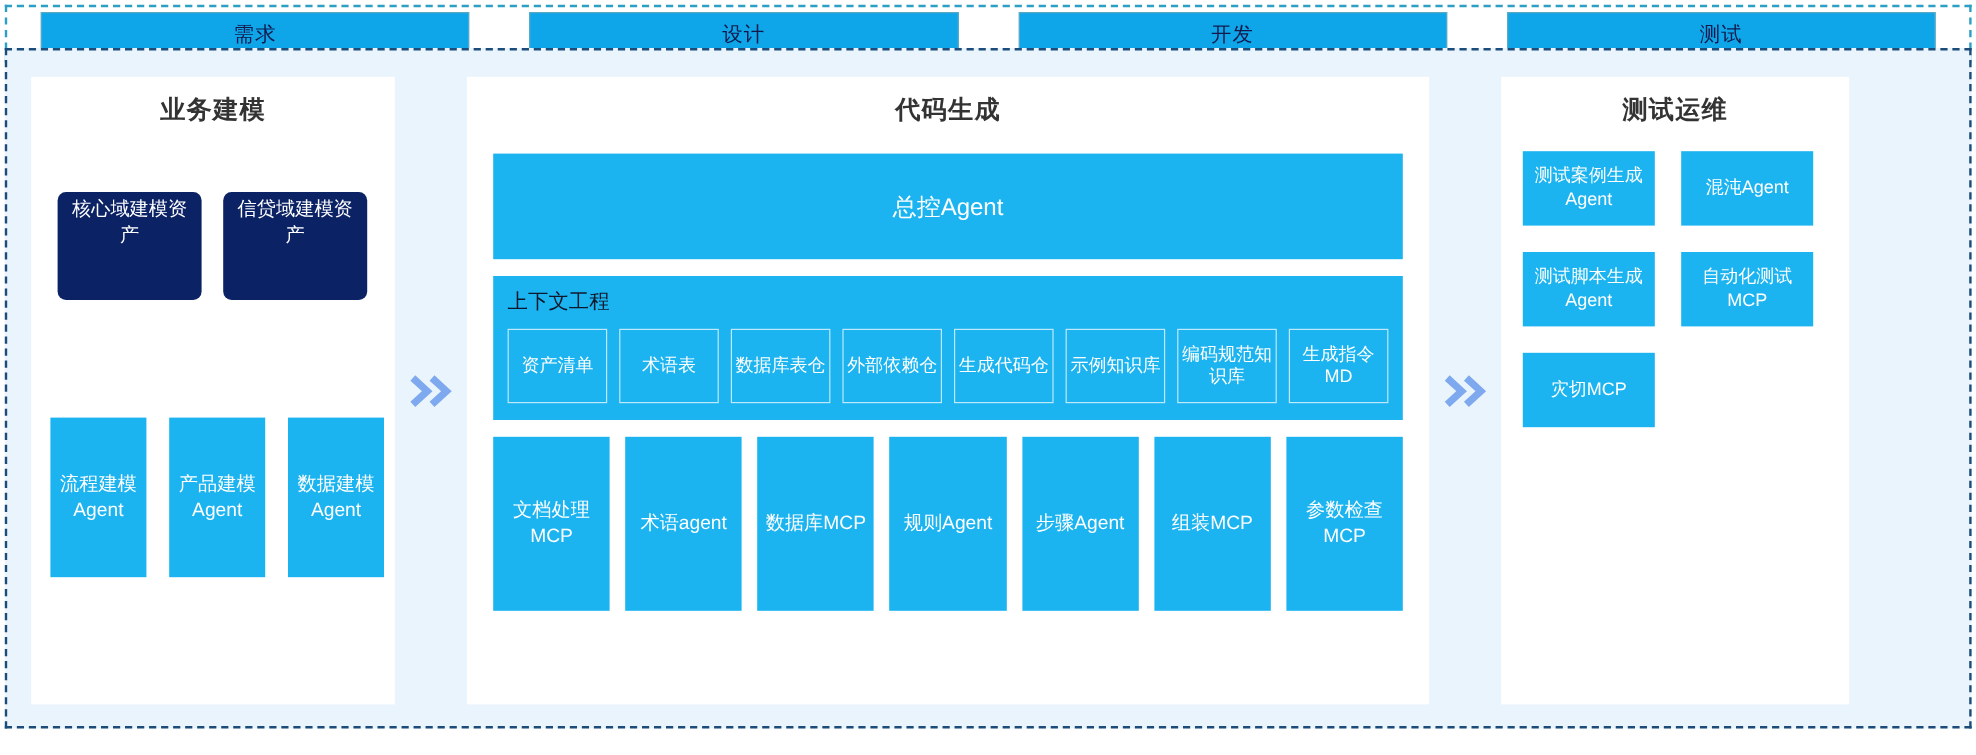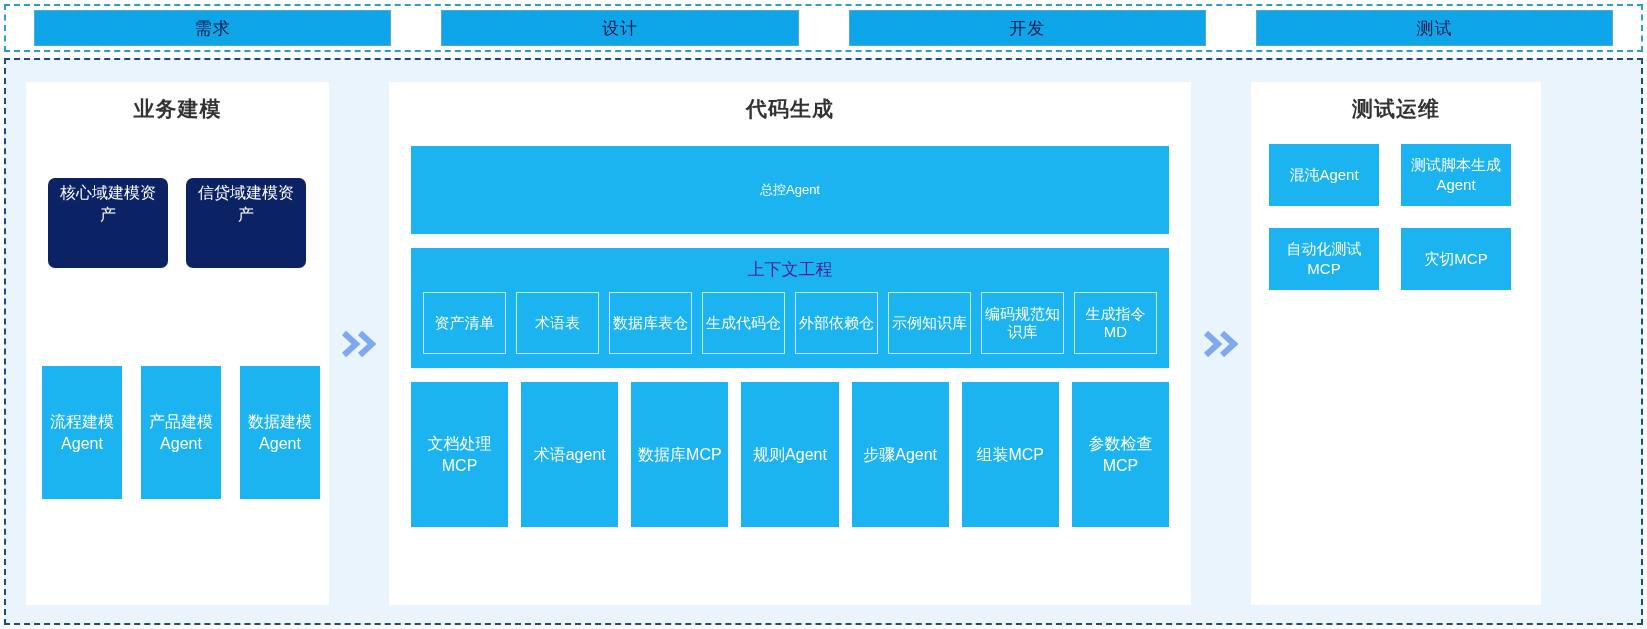--- a/index.html
+++ b/index.html
@@ -33,21 +33,21 @@
     align-items: center;
     justify-content: center;
     color: #12184a;
     font-size: 17px;
     letter-spacing: 1px;
   }
 
   
   .main-region {
     position: absolute;
-    left: 4px; top: 58px;
+    left: 4px; top: 40px;
     width: 1639px; height: 567px;
     border: 2px dashed #1c4c7a;
     background: #eaf4fc;
     display: flex;
     align-items: stretch;
     padding: 22px 20px 18px 20px;
   }
 
   .panel {
     background: #ffffff;
@@ -123,30 +123,29 @@
     width: 758px;
     display: flex;
     flex-direction: column;
     gap: 14px;
   }
   .master-agent {
     height: 88px;
     background: #1bb4f0;
     color: #ffffff;
     display: flex; align-items: center; justify-content: center;
-    font-size: 13px;
+    font-size: 20px;
   }
   .context-block {
     background: #1bb4f0;
     padding: 10px 12px 14px 12px;
   }
   .context-title {
-    color: #4c1d95;
+    color: #0f172a;
     font-size: 17px;
-    text-align: center;
     margin-bottom: 11px;
   }
   .context-row { display: flex; gap: 10px; }
   .context-item {
     flex: 1 1 0;
     height: 62px;
     border: 1px solid #bfe8fb;
     color: #ffffff;
     display: flex; align-items: center; justify-content: center;
     text-align: center;
@@ -246,24 +245,24 @@
             <div class="context-item">
               <span>资产清单</span>
             </div>
             <div class="context-item">
               <span>术语表</span>
             </div>
             <div class="context-item">
               <span>数据库表仓</span>
             </div>
             <div class="context-item">
+              <span>外部依赖仓</span>
+            </div>
+            <div class="context-item">
               <span>生成代码仓</span>
-            </div>
-            <div class="context-item">
-              <span>外部依赖仓</span>
             </div>
             <div class="context-item">
               <span>示例知识库</span>
             </div>
             <div class="context-item">
               <span>编码规范知识库</span>
             </div>
             <div class="context-item">
               <span>生成指令MD</span>
             </div>
@@ -302,20 +301,23 @@
         <path d="M3 5 L15 16 L3 27" fill="none" stroke="#7fa9ee" stroke-width="6" stroke-linecap="butt" stroke-linejoin="miter"></path>
         <path d="M19 5 L31 16 L19 27" fill="none" stroke="#7fa9ee" stroke-width="6" stroke-linecap="butt" stroke-linejoin="miter"></path>
       </svg>
     </div>
 
     <div class="panel panel-right">
       <div class="panel-title">测试运维</div>
 
       <div class="right-grid">
         <div class="card-cyan">
+          <span>测试案例生成Agent</span>
+        </div>
+        <div class="card-cyan">
           <span>混沌Agent</span>
         </div>
         <div class="card-cyan">
           <span>测试脚本生成Agent</span>
         </div>
         <div class="card-cyan">
           <span>自动化测试MCP</span>
         </div>
         <div class="card-cyan">
           <span>灾切MCP</span>

